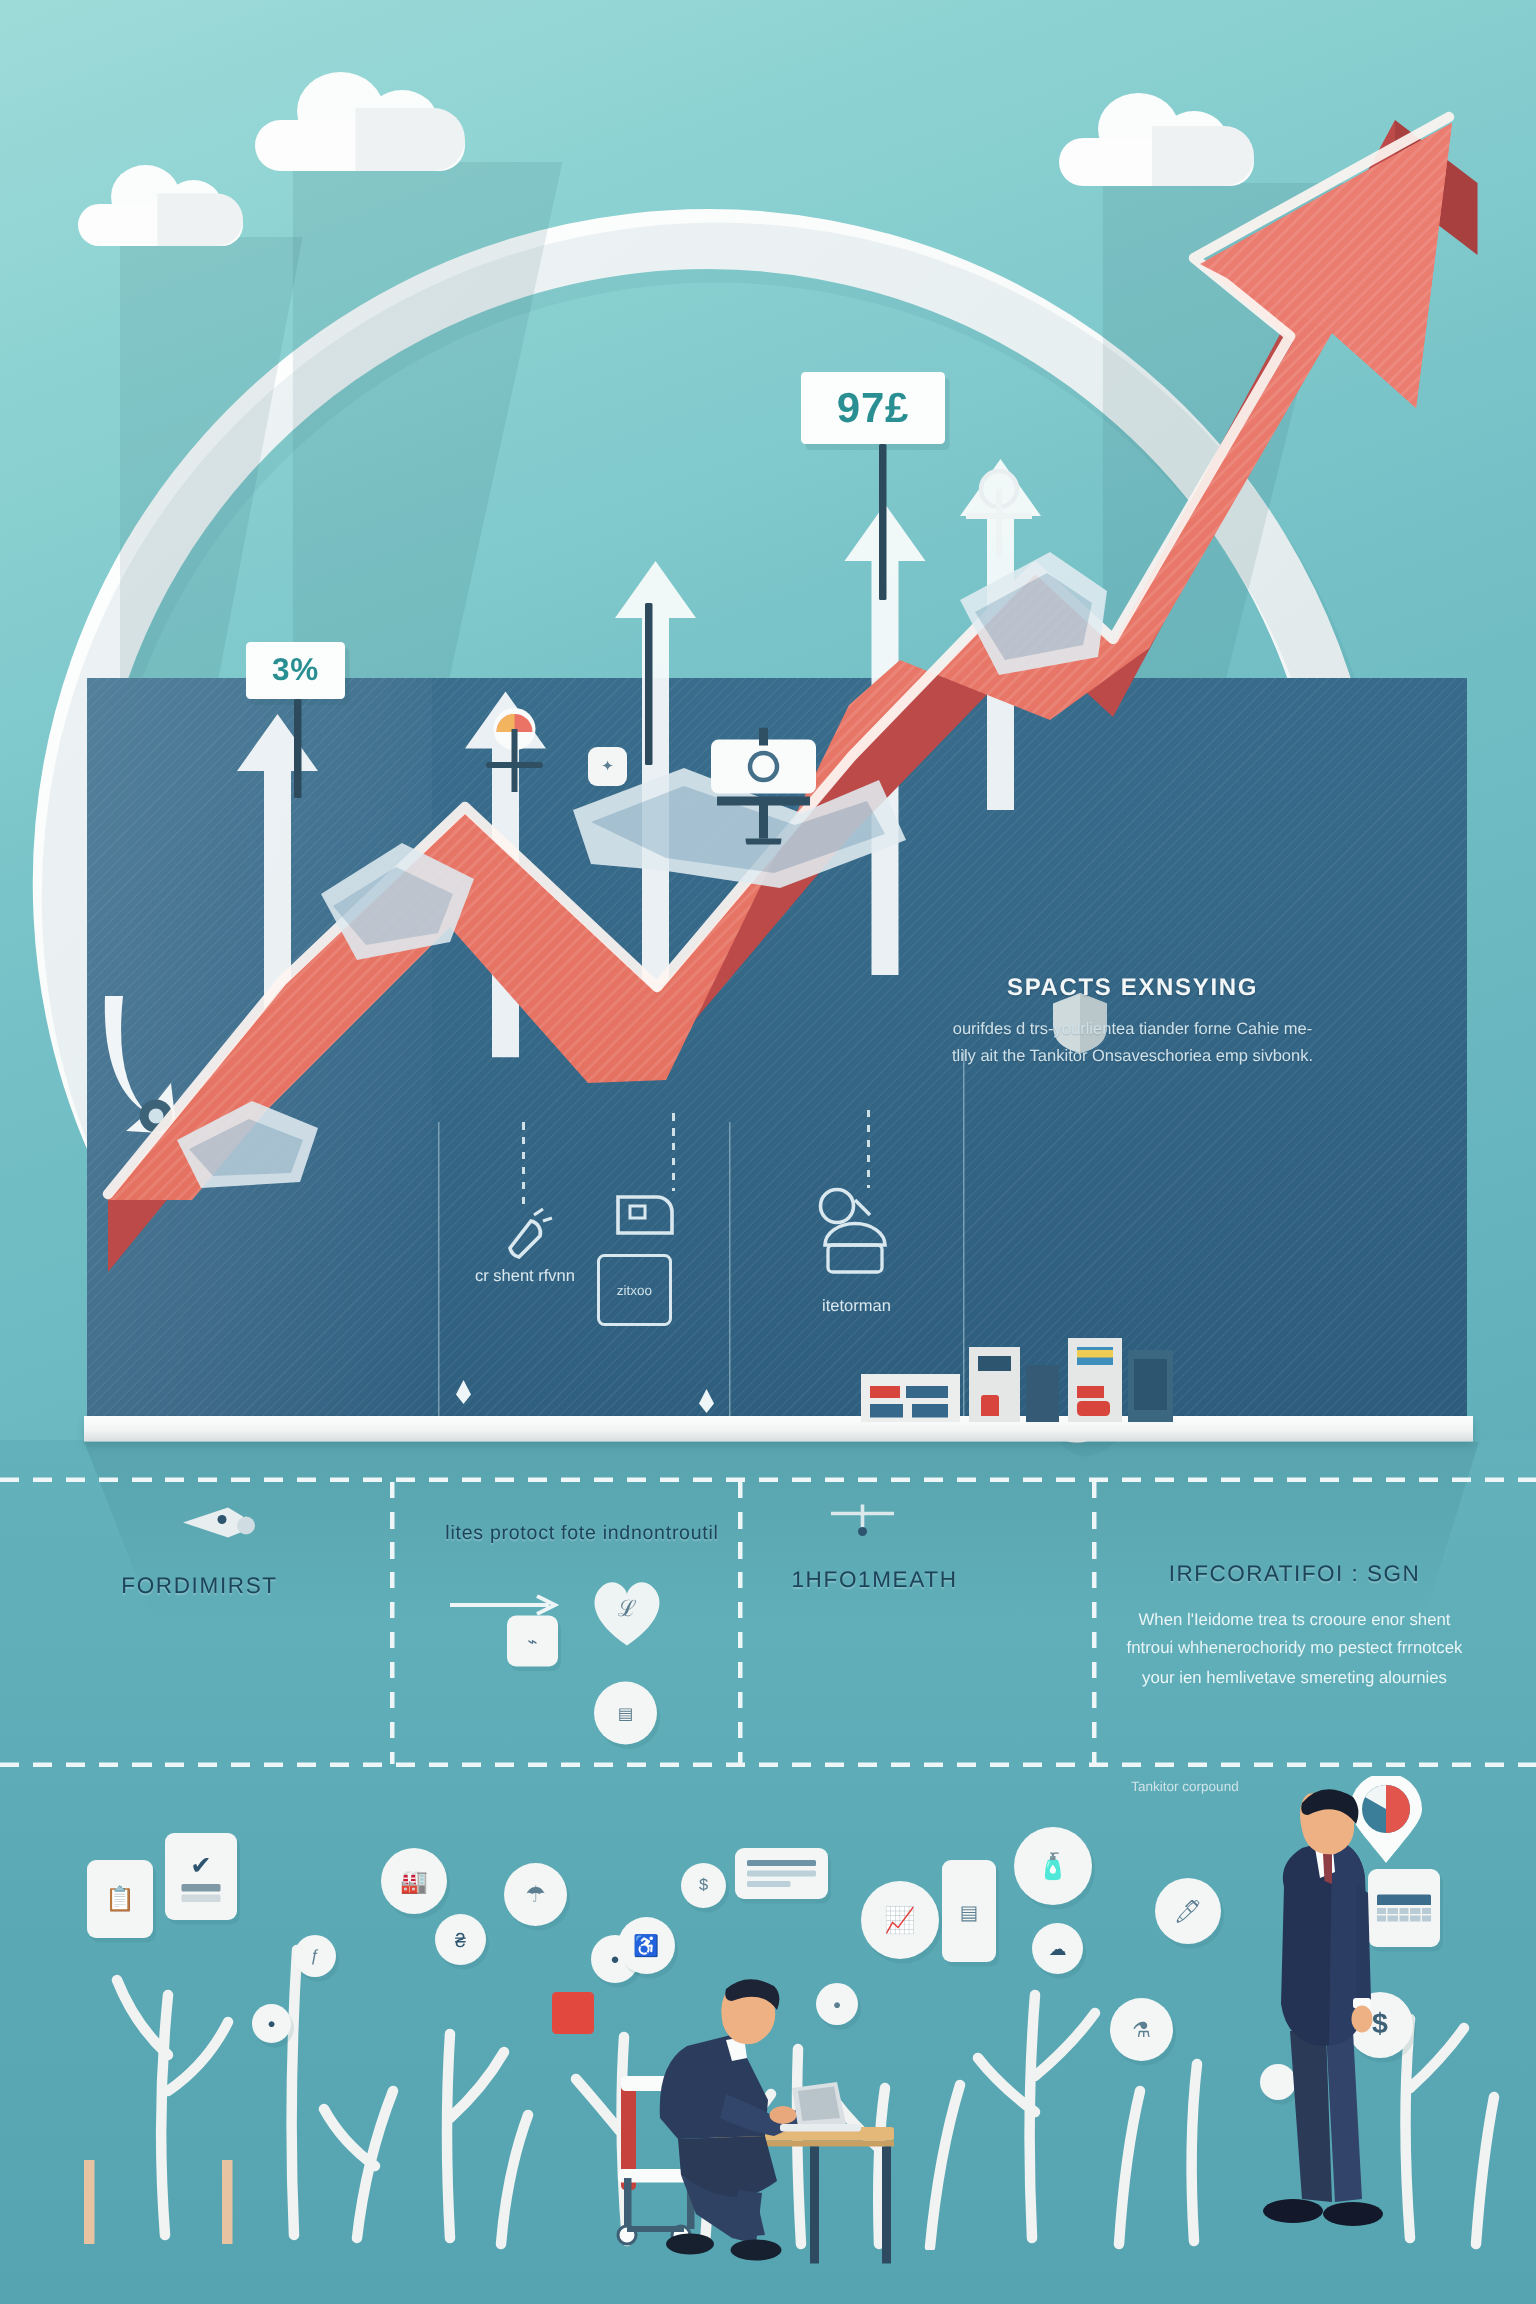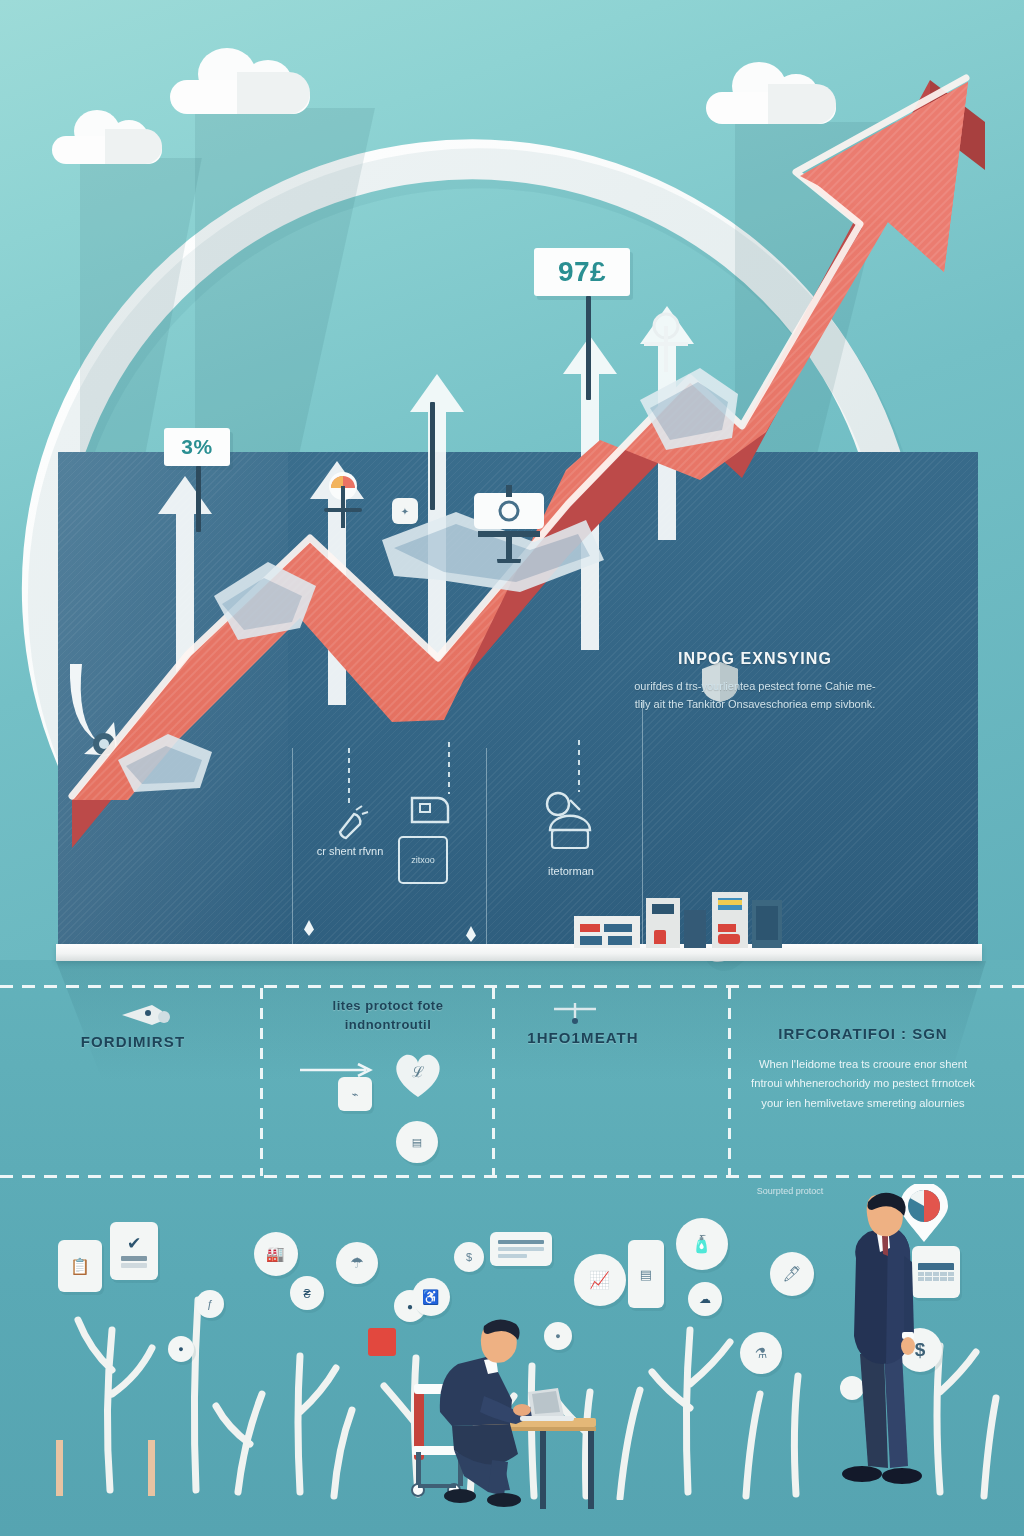--- a/index.html
+++ b/index.html
@@ -102,21 +102,21 @@
   .dashline{
     position:absolute;height:3px;width:100%;
     background:repeating-linear-gradient(90deg,#eef6f7 0 13px,rgba(0,0,0,0) 13px 22px);
   }
   .vdash{
     position:absolute;width:3px;
     background:repeating-linear-gradient(180deg,#eef6f7 0 11px,rgba(0,0,0,0) 11px 20px);
   }
   .col{position:absolute;width:190px;text-align:center;}
   .col h4{
-    margin:0 0 13px 0;font-size:15px;font-weight:bold;letter-spacing:1.1px;
+    margin:16px 0 13px 0;font-size:15px;font-weight:normal;letter-spacing:1.1px;
     color:#20475c;text-shadow:0 1px 1px rgba(255,255,255,.25);
   }
   .col p{margin:0;font-size:11.2px;line-height:1.72;color:#eaf5f7;}
   .col.dark h4{color:#1d4459;}
   .colicon{position:absolute;}
 
   
   .garden{position:absolute;left:0;top:1180px;width:1024px;height:356px;}
   .bubble{
     position:absolute;background:#f3f6f5;border-radius:50%;
@@ -345,22 +345,22 @@
     <circle cx="26" cy="14" r="12" fill="none" stroke="#e9eff0" stroke-width="3"></circle>
     <rect x="4" y="30" width="44" height="4" fill="#eef3f4"></rect>
     <rect x="24" y="14" width="4" height="46" fill="#eef3f4"></rect>
   </svg>
 
   <svg class="shieldicon" style="width:40px;height:44px;" viewBox="0 0 40 44">
     <path d="M20 2 L38 9 V24 Q38 38 20 42 Q2 38 2 24 V9 Z" fill="#cfdadd"></path>
     <path d="M20 2 L38 9 V24 Q38 38 20 42 Z" fill="#b9c7cb"></path>
   </svg>
   <div class="rblock">
-    <h3>INPOG EXNSYING</h3>
-    <p>ourifdes d trs-yourlientea pestect forne Cahie me-tlily ait the Tankitor Onsaveschoriea emp sivbonk.</p>
+    <h3>SPACTS EXNSYING</h3>
+    <p>ourifdes d trs-yourlientea tiander forne Cahie me-tlily ait the Tankitor Onsaveschoriea emp sivbonk.</p>
   </div>
 
   <div class="divline" style="left:292px;top:748px;height:196px;"></div>
   <div class="divline" style="left:486px;top:748px;height:196px;"></div>
   <div class="divline" style="left:642px;top:700px;height:244px;"></div>
 
   <div class="hangline" style="left:348px;top:748px;height:60px;"></div>
   <svg style="position:absolute;left:328px;top:802px;width:44px;height:44px;" viewBox="0 0 44 44">
     <path d="M12 30 L26 12 a8 8 0 0 1 6 10 L18 36 a8 8 0 0 1 -6 -6 Z" fill="none" stroke="#d9e8ee" stroke-width="2.4"></path>
     <path d="M28 8 L34 4 M34 12 L40 10" stroke="#d9e8ee" stroke-width="2"></path>
@@ -448,21 +448,21 @@
     <div class="col dark" style="left:478px;top:44px;width:210px;">
       <h4>1HFO1MEATH</h4>
     </div>
 
     <div class="col dark" style="left:748px;top:40px;width:230px;">
       <h4 style="letter-spacing:1px;">IRFCORATIFOI : SGN</h4>
       <p>When l'Ieidome trea ts crooure enor shent fntroui whhenerochoridy mo pestect frrnotcek your ien hemlivetave smereting alournies</p>
     </div>
   </div>
 
-  <div class="caption-small" style="left:730px;top:1185px;width:120px;">Sourpted protoct</div>
+  <div class="caption-small" style="left:730px;top:1185px;width:120px;">Tankitor corpound</div>
 
   <div class="garden">
 
     <svg style="position:absolute;left:0;top:0;width:1024px;height:320px;" viewBox="0 0 1024 320">
       <g stroke="#f0f3f1" stroke-width="7" fill="none" stroke-linecap="round">
         <path d="M110 310 Q104 230 112 150 M112 190 Q90 170 78 140 M112 214 Q138 196 152 168"></path>
         <path d="M196 310 Q192 220 198 120"></path>
         <path d="M238 312 Q244 260 262 214 M250 264 Q228 248 216 226"></path>
         <path d="M300 312 Q296 240 300 176 M300 232 Q322 212 336 188"></path>
         <path d="M334 316 Q338 268 352 230"></path>

